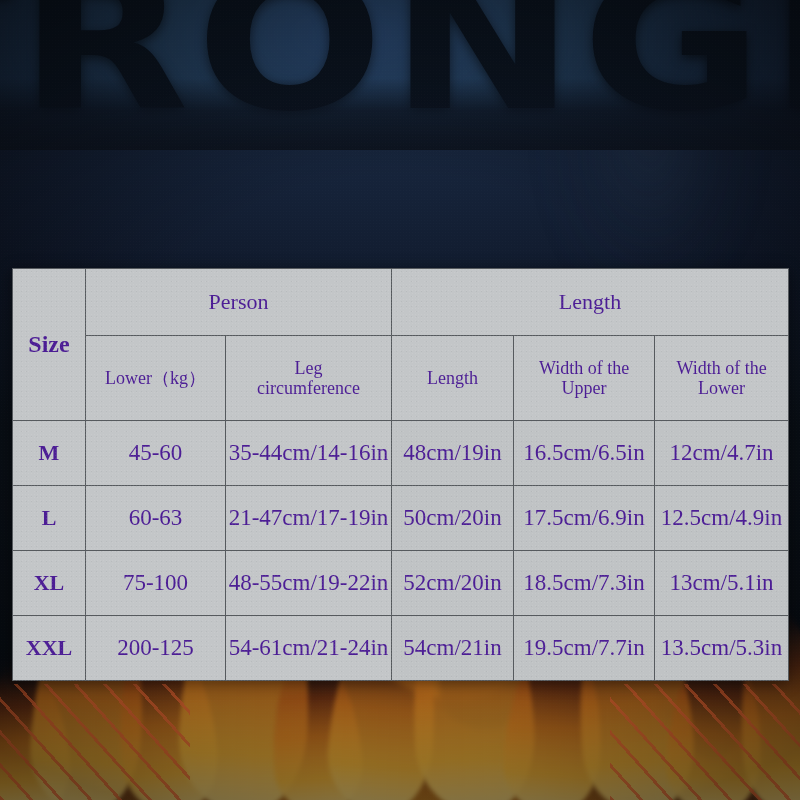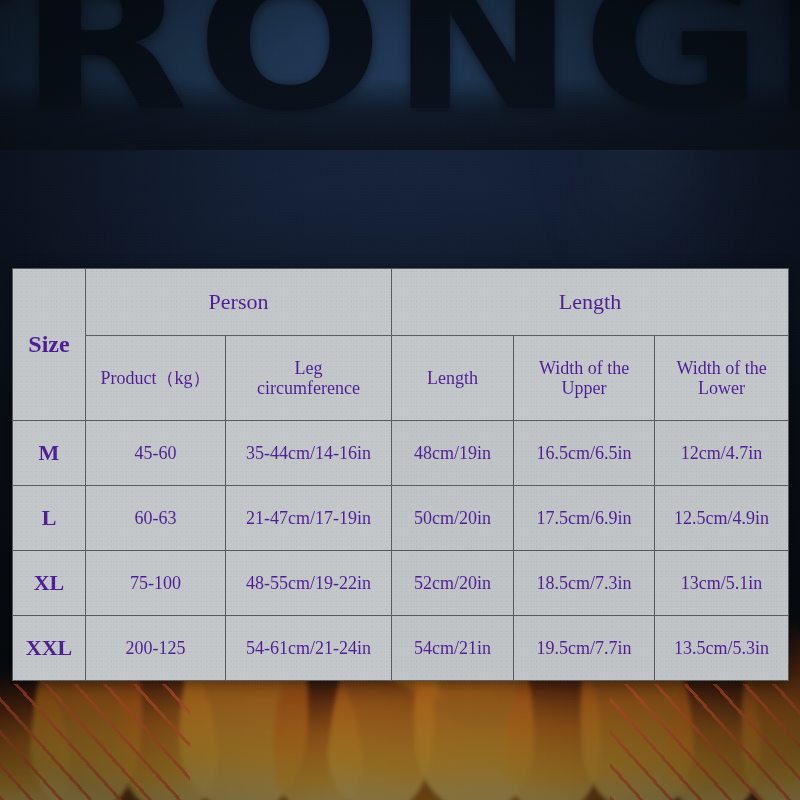--- a/index.html
+++ b/index.html
@@ -248,21 +248,21 @@
   }
 
   
   td.size-cell {
     font-size: 22px;
     font-weight: bold;
     height: 40px;
     background: #cbced0;
   }
   td.val {
-    font-size: 18px;
+    font-size: 23px;
     background: #b9bcbe;
   }
   td.val.alt {
     background: #c0c3c5;
   }
 
   
   .table-texture {
     position: absolute;
     inset: 0;
@@ -331,21 +331,21 @@
           <col class="c-lower">
       </colgroup>
       <tbody>
         <tr>
           <td class="size-head" rowspan="2">Size</td>
           <td class="grp" colspan="2">Person</td>
           <td class="grp" colspan="3">Length</td>
         </tr>
         <tr>
           <td class="sub">
-            <span>Product（kg）</span>
+            <span>Lower（kg）</span>
           </td>
           <td class="sub">
             <span>Leg</span><br>
             <span>circumference</span>
           </td>
           <td class="sub">
             <span>Length</span>
           </td>
           <td class="sub">
             <span>Width of the</span><br>

